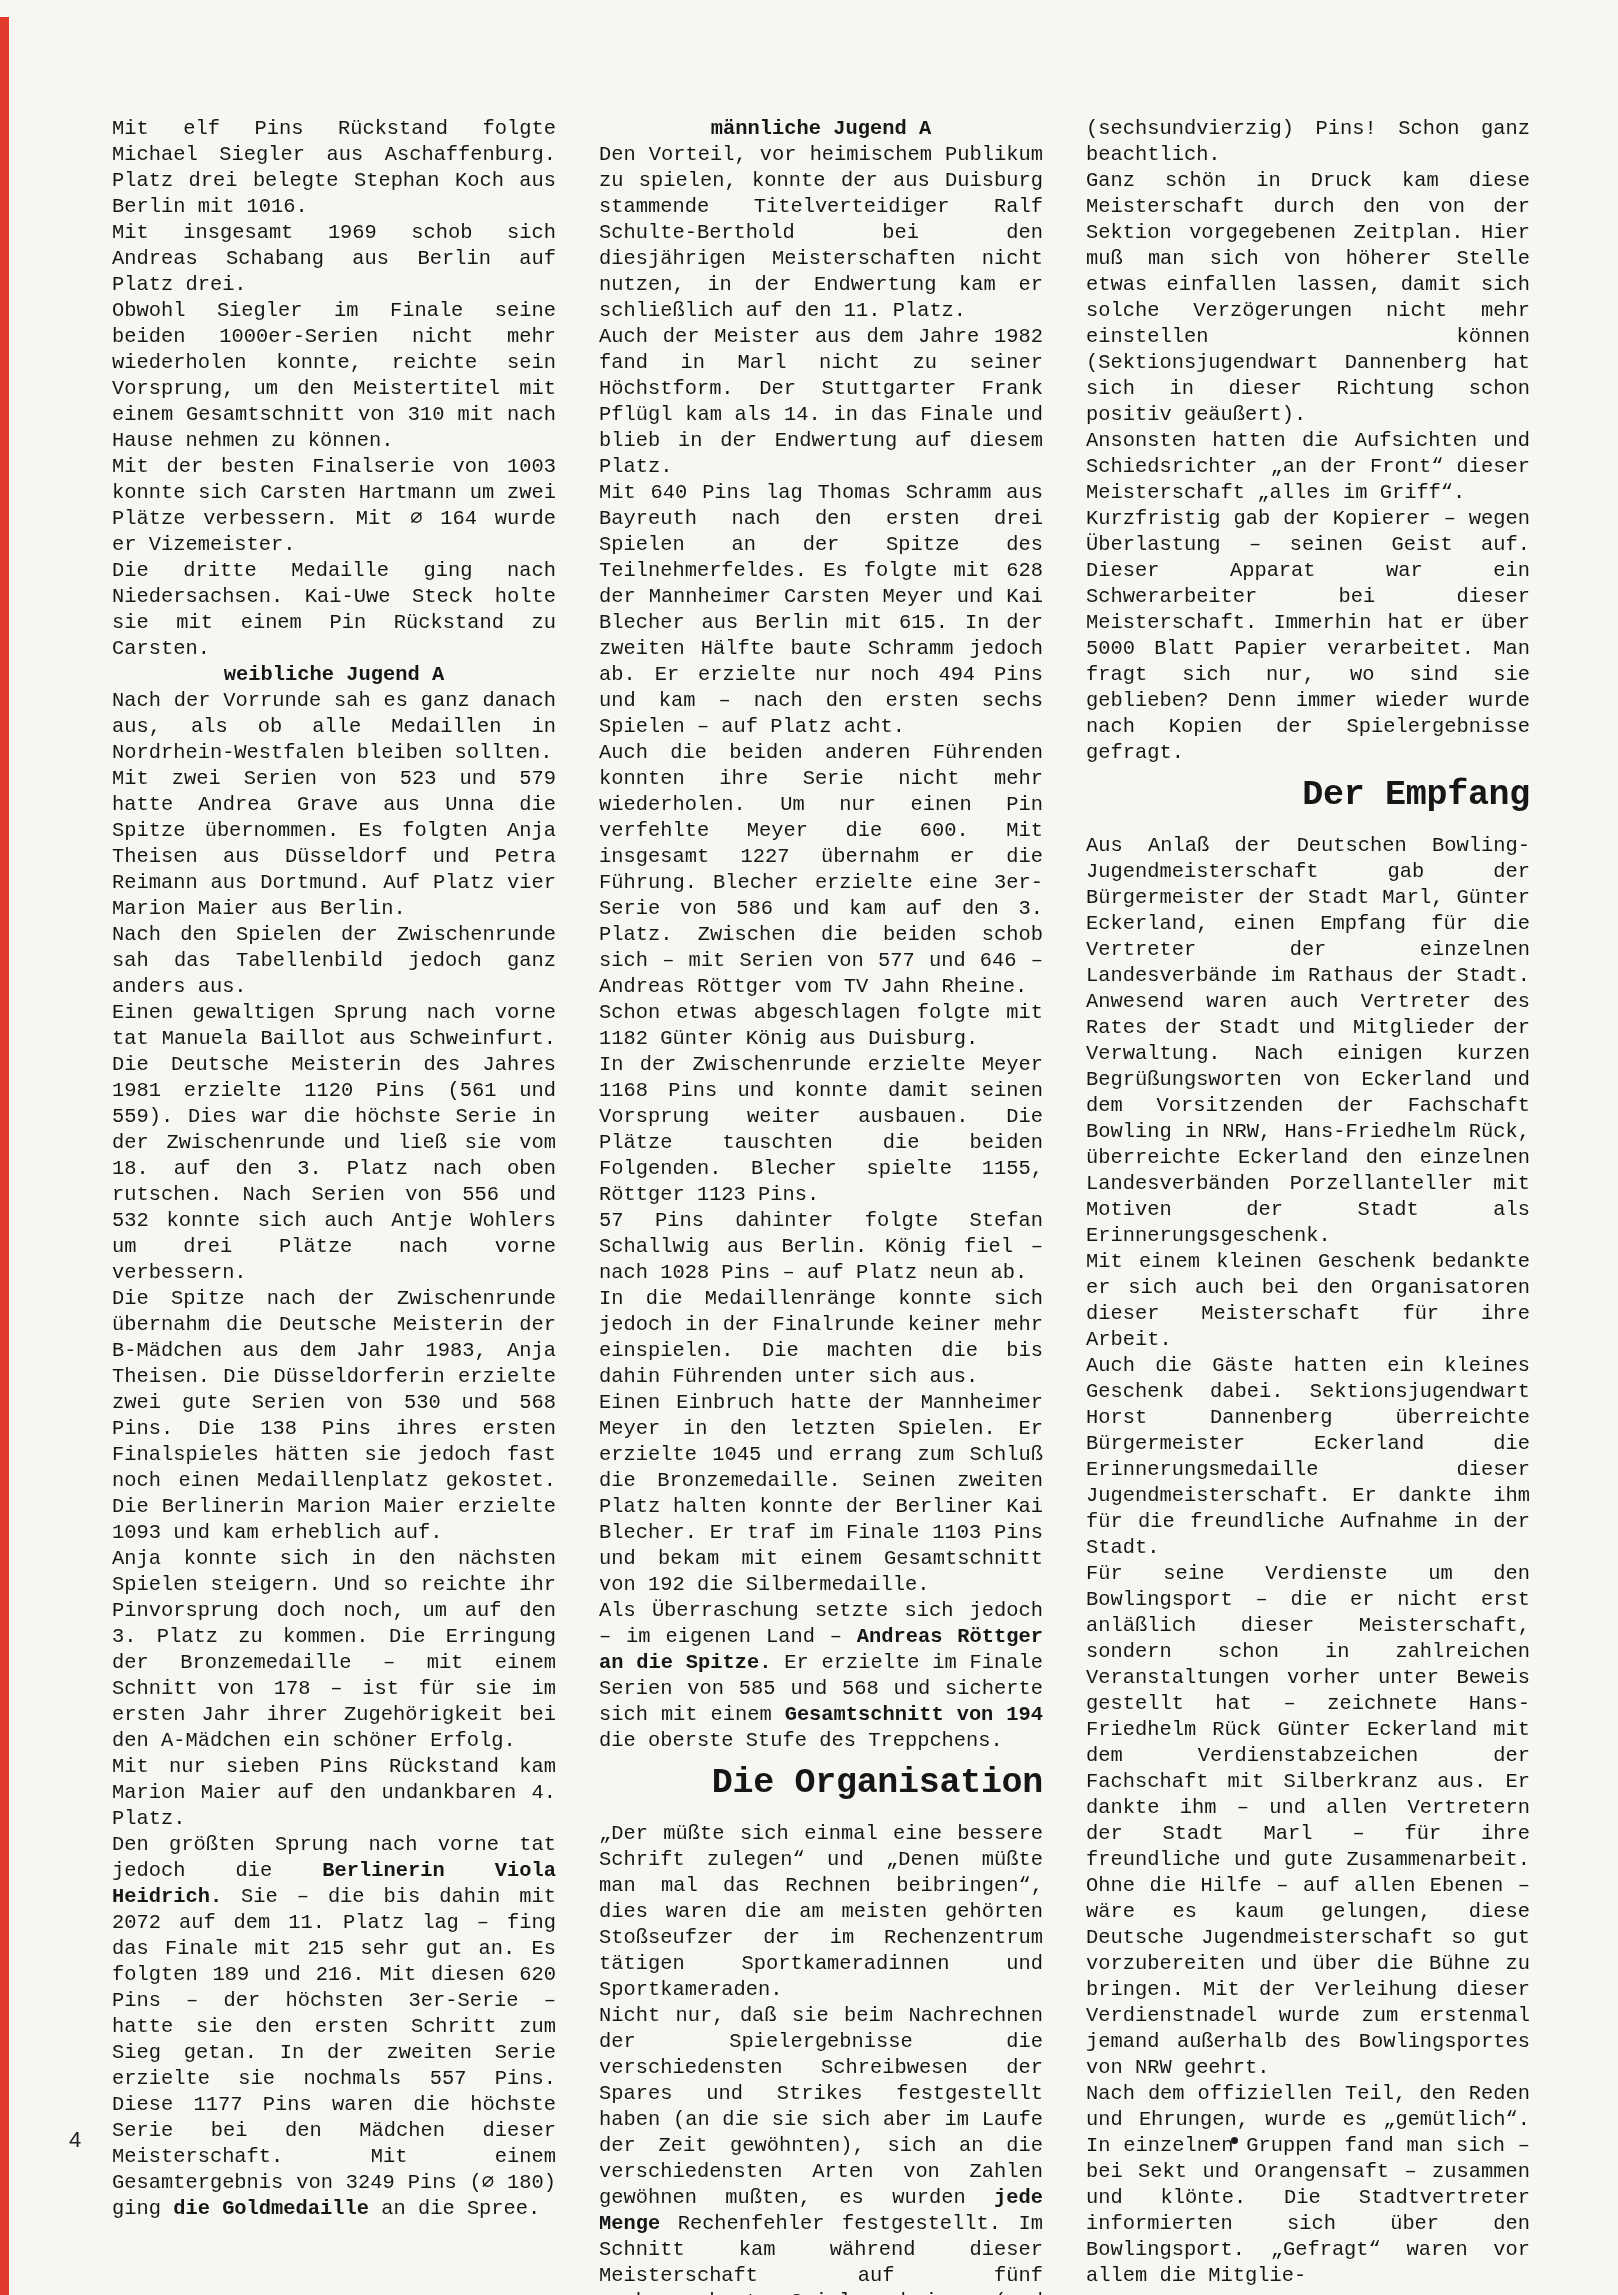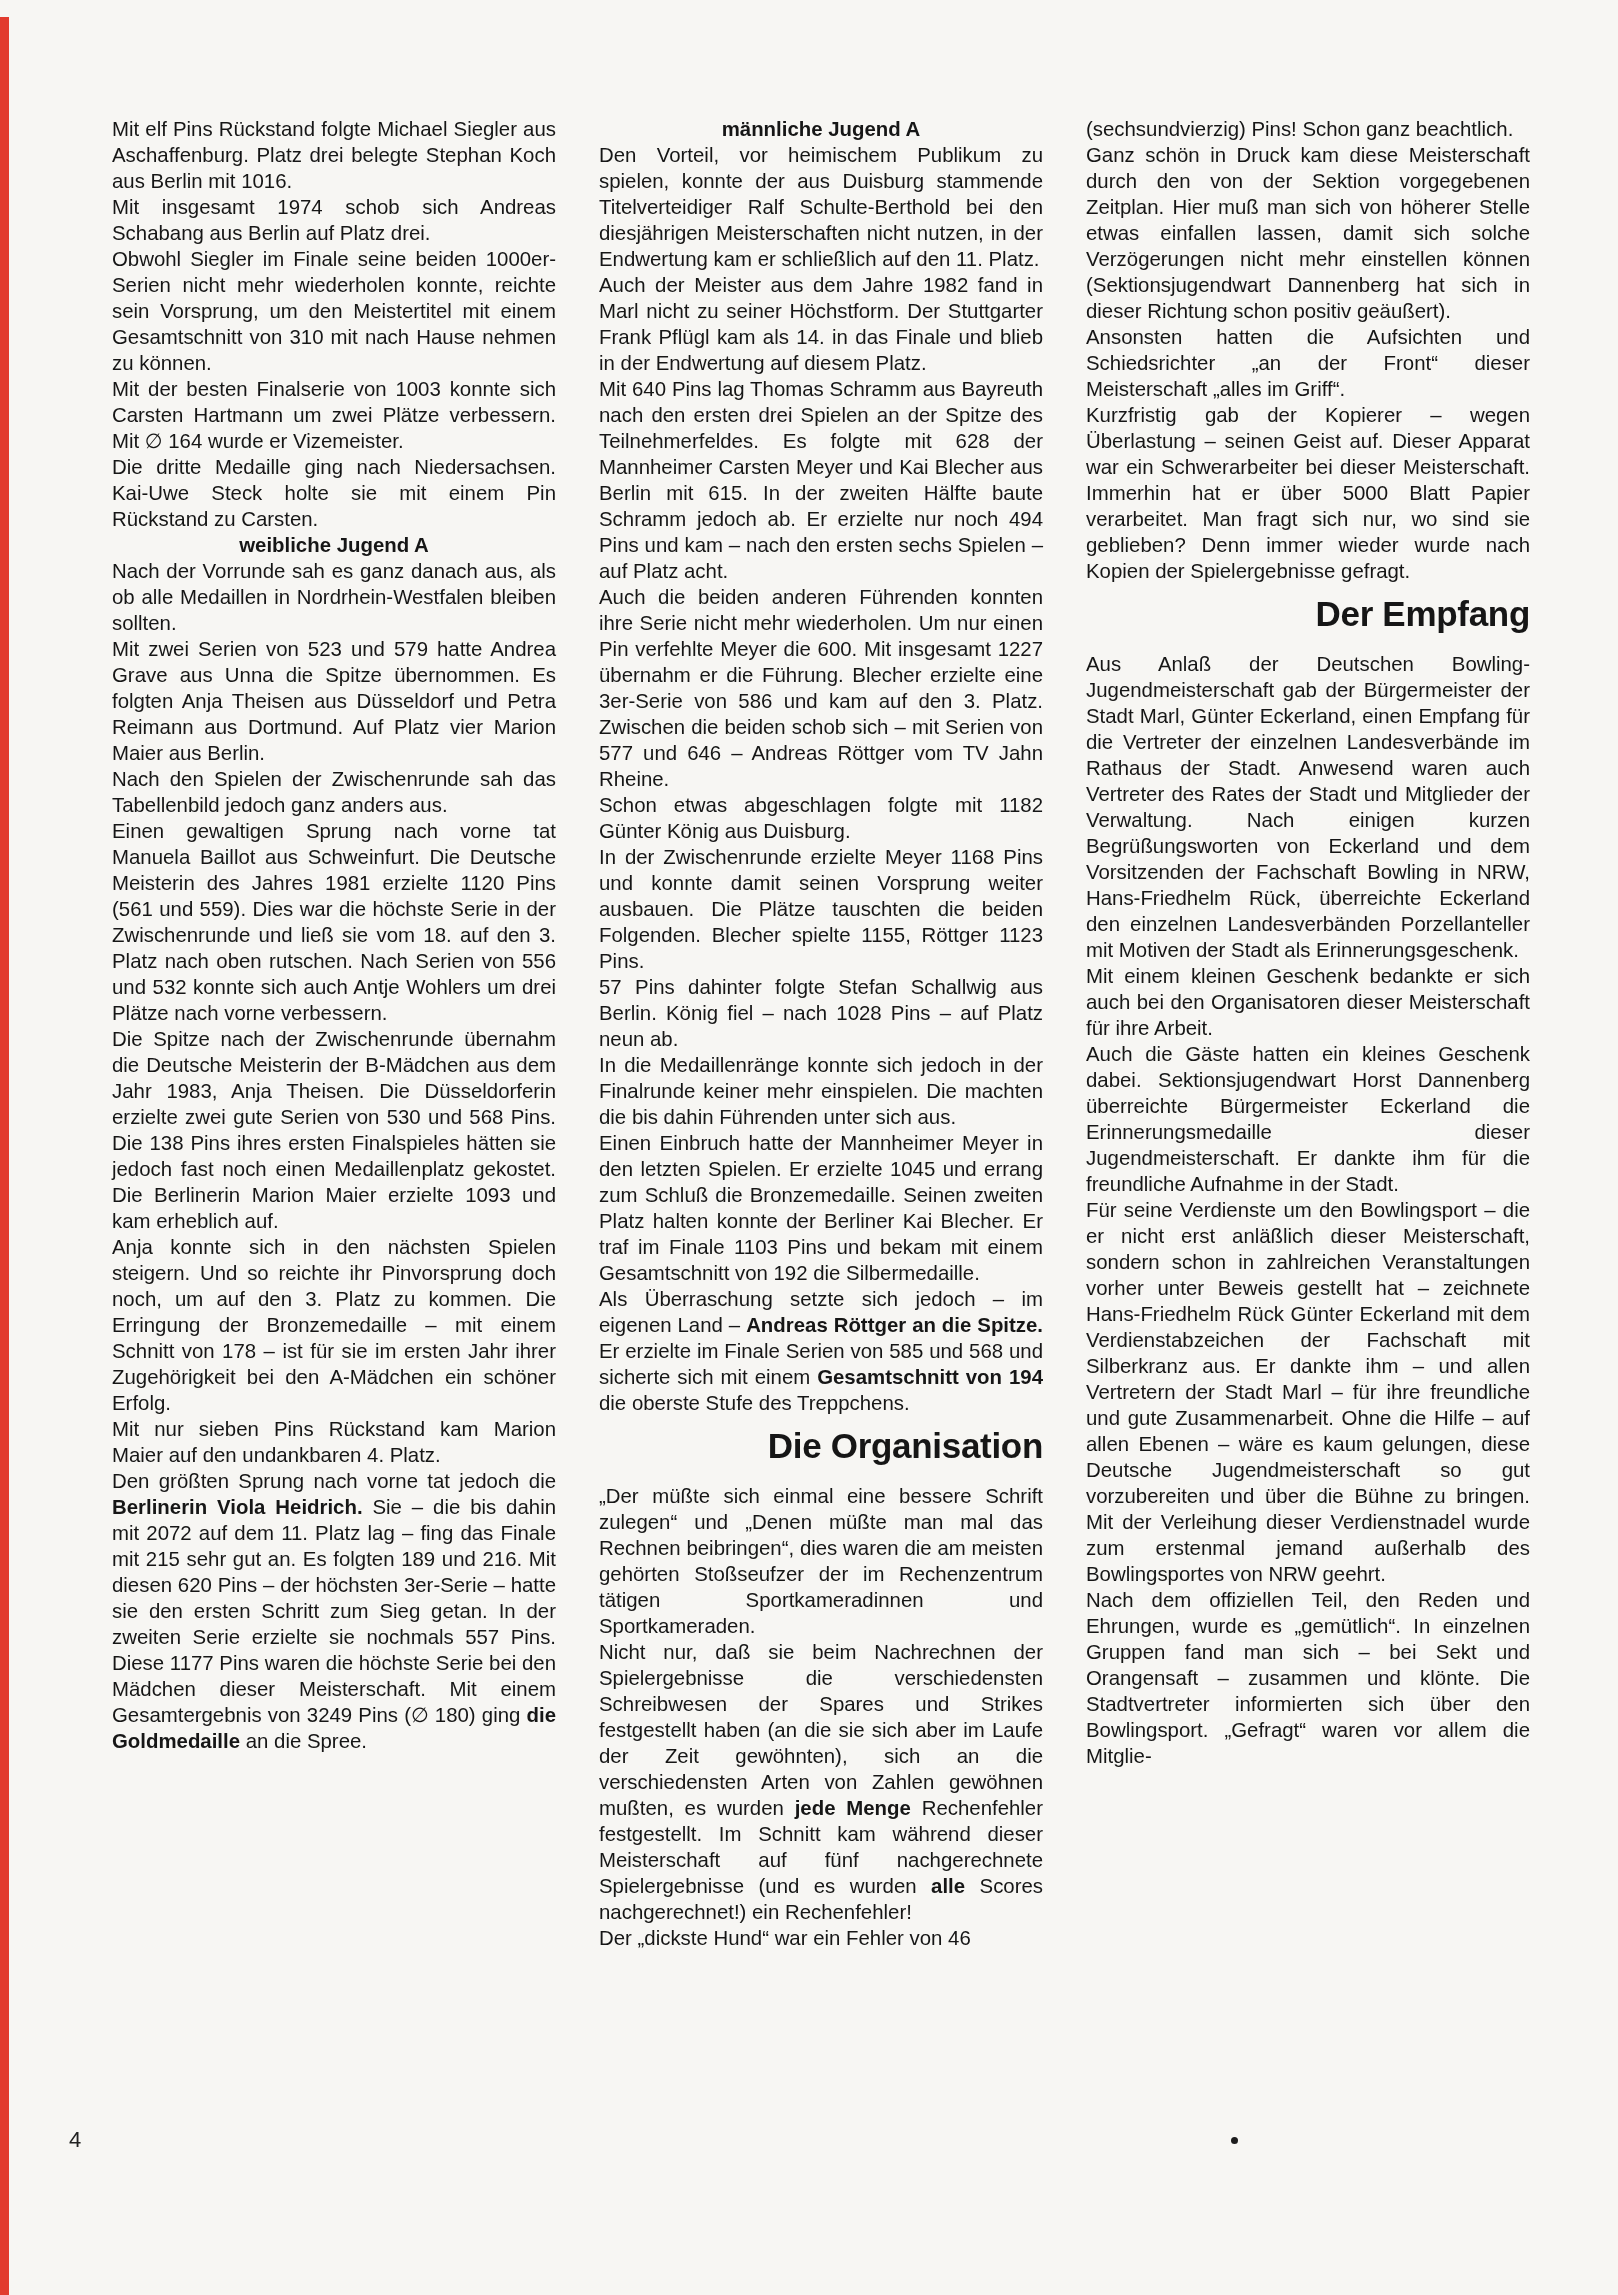--- a/index.html
+++ b/index.html
@@ -36,20 +36,21 @@
     align-items: start;
   }
   .column {
     width: 444px;
     font-size: 20.4px;
     line-height: 26px;
     text-align: justify;
     hyphens: auto;
     -webkit-hyphens: auto;
     overflow-wrap: break-word;
+    font-family: Liberation Mono, monospace;
   }
   .column p {
     margin: 0;
   }
   .column h3 {
     margin: 0;
     font-size: 20.4px;
     line-height: 26px;
     font-weight: bold;
     text-align: center;
@@ -82,21 +83,21 @@
   }
 </style>
 </head>
 <body>
 
 <div class="page" style="background: rgb(247, 246, 243); color: rgb(22, 22, 22);">
   <div class="accent-bar" style="background: rgb(226, 59, 46);"></div>
   <div class="columns">
       <div class="column">
         <p><span>Mit elf Pins Rückstand folgte Michael Siegler aus Aschaffenburg. Platz drei belegte Stephan Koch aus Berlin mit 1016.</span></p>
-        <p><span>Mit insgesamt 1974 schob sich Andreas Schabang aus Berlin auf Platz drei.</span></p>
+        <p><span>Mit insgesamt 1969 schob sich Andreas Schabang aus Berlin auf Platz drei.</span></p>
         <p><span>Obwohl Siegler im Finale seine beiden 1000er-Serien nicht mehr wiederholen konnte, reichte sein Vorsprung, um den Meistertitel mit einem Gesamtschnitt von 310 mit nach Hause nehmen zu können.</span></p>
         <p><span>Mit der besten Finalserie von 1003 konnte sich Carsten Hartmann um zwei Plätze verbessern. Mit ∅ 164 wurde er Vizemeister.</span></p>
         <p><span>Die dritte Medaille ging nach Niedersachsen. Kai-Uwe Steck holte sie mit einem Pin Rückstand zu Carsten.</span></p>
         <h3>weibliche Jugend A</h3>
         <p><span>Nach der Vorrunde sah es ganz danach aus, als ob alle Medaillen in Nordrhein-Westfalen bleiben sollten.</span></p>
         <p><span>Mit zwei Serien von 523 und 579 hatte Andrea Grave aus Unna die Spitze übernommen. Es folgten Anja Theisen aus Düsseldorf und Petra Reimann aus Dortmund. Auf Platz vier Marion Maier aus Berlin.</span></p>
         <p><span>Nach den Spielen der Zwischenrunde sah das Tabellenbild jedoch ganz anders aus.</span></p>
         <p><span>Einen gewaltigen Sprung nach vorne tat Manuela Baillot aus Schweinfurt. Die Deutsche Meisterin des Jahres 1981 erzielte 1120 Pins (561 und 559). Dies war die höchste Serie in der Zwischenrunde und ließ sie vom 18. auf den 3. Platz nach oben rutschen. Nach Serien von 556 und 532 konnte sich auch Antje Wohlers um drei Plätze nach vorne verbessern.</span></p>
         <p><span>Die Spitze nach der Zwischenrunde übernahm die Deutsche Meisterin der B-Mädchen aus dem Jahr 1983, Anja Theisen. Die Düsseldorferin erzielte zwei gute Serien von 530 und 568 Pins. Die 138 Pins ihres ersten Finalspieles hätten sie jedoch fast noch einen Medaillenplatz gekostet. Die Berlinerin Marion Maier erzielte 1093 und kam erheblich auf.</span></p>
         <p><span>Anja konnte sich in den nächsten Spielen steigern. Und so reichte ihr Pinvorsprung doch noch, um auf den 3. Platz zu kommen. Die Erringung der Bronzemedaille – mit einem Schnitt von 178 – ist für sie im ersten Jahr ihrer Zugehörigkeit bei den A-Mädchen ein schöner Erfolg.</span></p>

